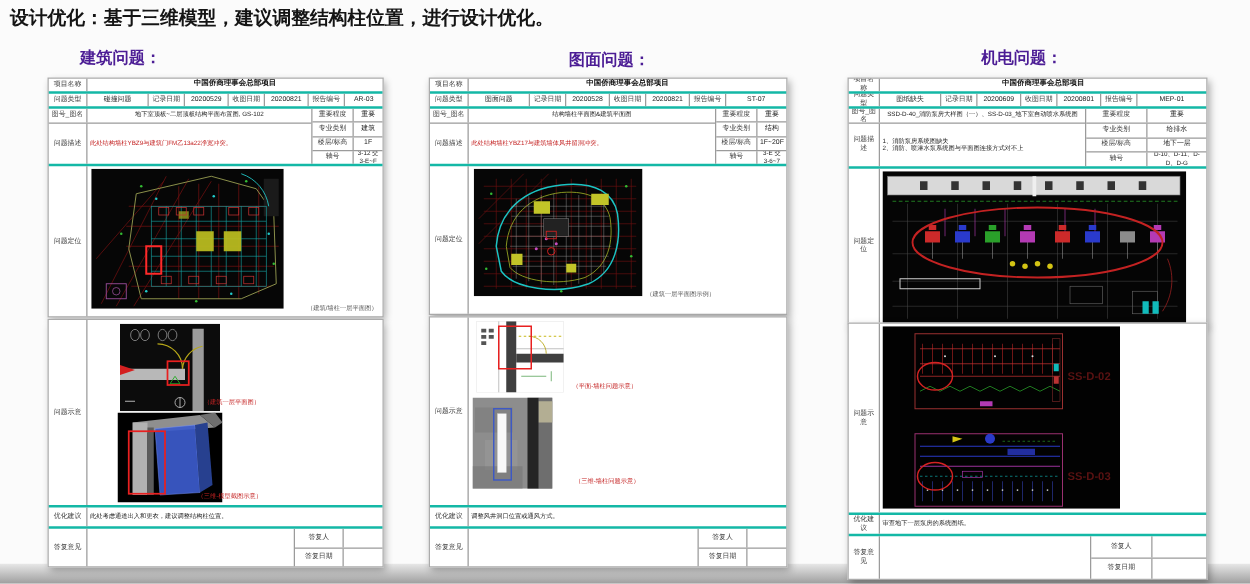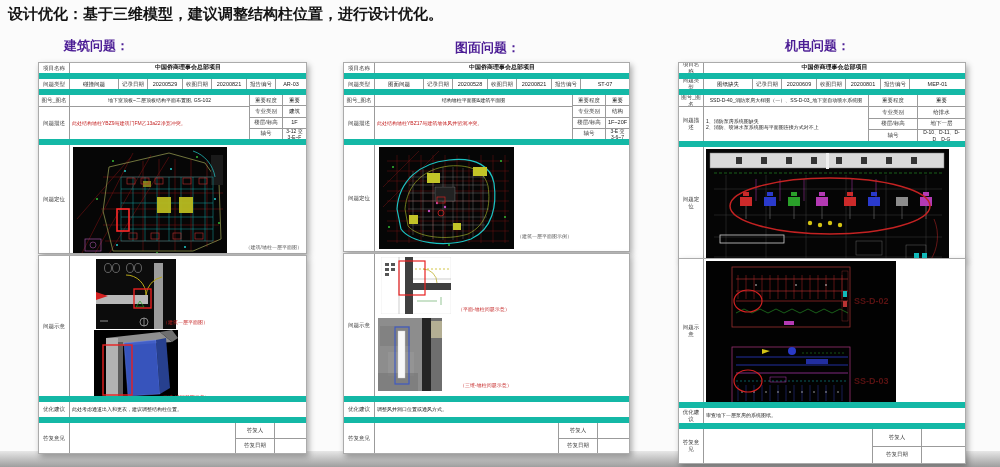--- a/index.html
+++ b/index.html
@@ -12,21 +12,21 @@
     background:linear-gradient(#e7e7e7,#9e9e9e);}
   .page-title{position:absolute;left:8px;top:5px;font-size:15px;font-weight:600;color:#141414;white-space:nowrap;}
   .col-header{position:absolute;font-size:13px;font-weight:bold;color:#4c1d95;white-space:nowrap;}
   #hdr-arch{left:64px;top:37px;}
   #hdr-struct{left:455px;top:39px;}
   #hdr-mep{left:745px;top:37px;margin-left:40px;}
 
   .card{position:absolute;background:#ffffff;border:1px solid #ababab;
     box-shadow:2px 3px 6px rgba(0,0,0,.32);
     display:flex;flex-direction:column;font-size:5.5px;color:#222;line-height:1.25;}
-  .row{display:flex;border-bottom:6px solid #14b8a6;align-items:stretch;min-height:0;}
+  .row{display:flex;border-bottom:2px solid #14b8a6;align-items:stretch;min-height:0;}
   .row:last-child{border-bottom:none;}
   .cell{display:flex;align-items:center;justify-content:center;text-align:center;
     padding:0 2px;border-right:1px solid #9b9b9b;overflow:hidden;min-width:0;}
   .cell.last{border-right:none;}
   .lab{color:#3a3a3a;}
   .fill{flex:1;}
   .h10{height:10px;flex:0 0 auto;}
   .h15{height:15px;flex:0 0 auto;}
   .pname{font-size:6px;font-weight:bold;color:#111;}
   .f5{font-size:5px;}

